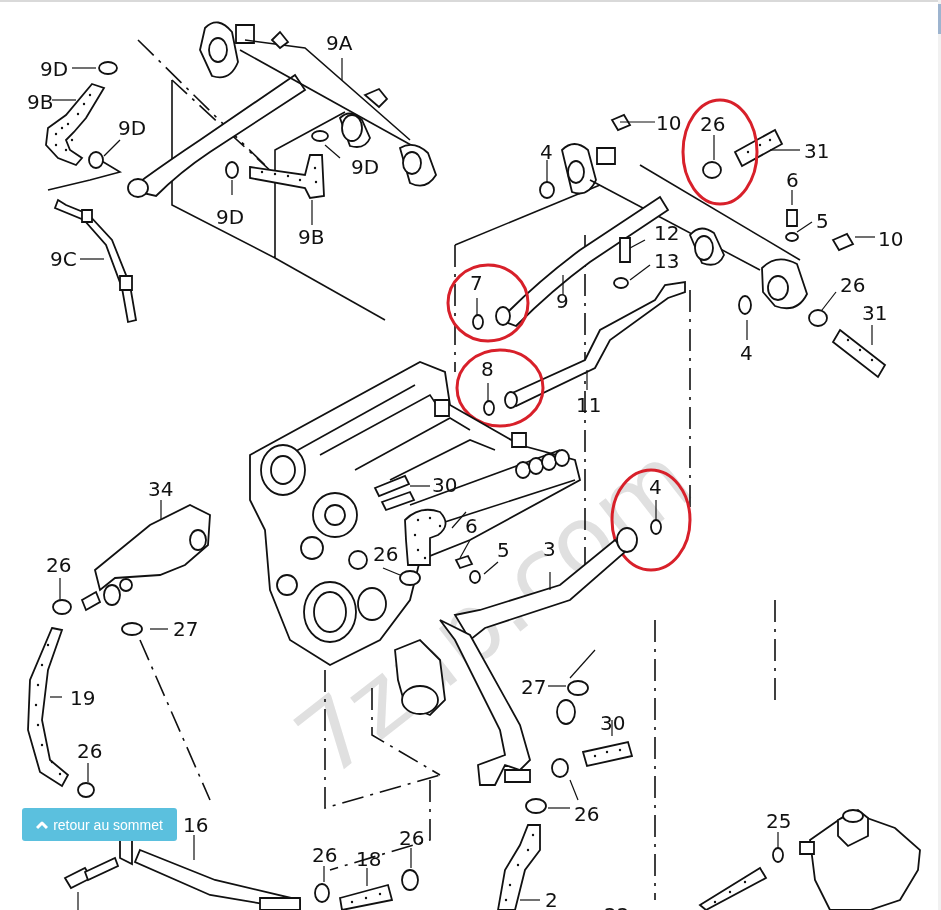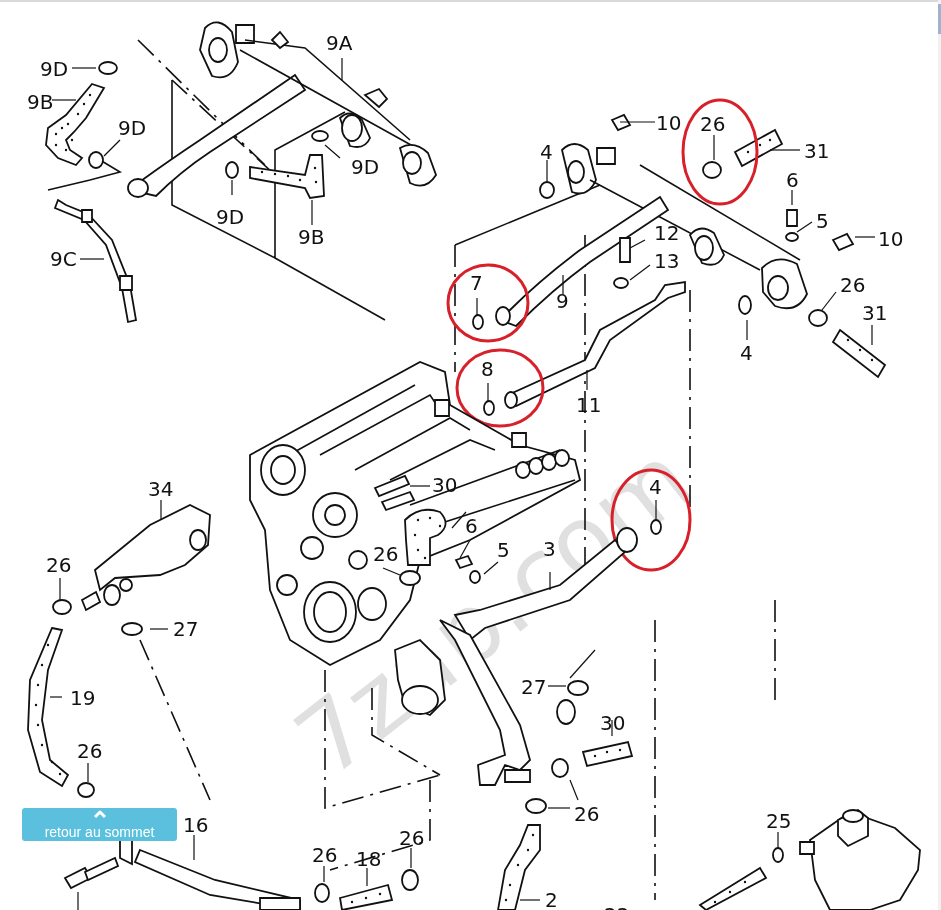--- a/index.html
+++ b/index.html
@@ -15,21 +15,21 @@
   .part { stroke: #111; stroke-width: 1.8; fill: #fff; }
   .hose { stroke: #111; stroke-width: 1.8; fill: #fff; }
   .dots { fill: #111; }
   .circle-mark { stroke: #d8202a; stroke-width: 3; fill: none; }
   .watermark { font-family: "DejaVu Sans", sans-serif; font-size: 96px; fill: #d6d6d6; opacity: 0.75; }
   .back-top {
     position: absolute; left: 22px; top: 808px; width: 155px; height: 33px;
     background: #5bc0de; border-radius: 3px; color: #fff;
     font-family: "Liberation Sans", sans-serif; font-size: 14px;
     display: flex; align-items: center; justify-content: center; gap: 5px;
-    cursor: pointer; border: none; padding: 0; flex-direction: column;
+    cursor: pointer; border: none; padding: 0;
   }
   .back-top .chev { width: 12px; height: 10px; display: inline-block; }
 </style>
 </head>
 <body>
 
 <div class="top-border"></div>
 
 <svg class="diagram" width="941" height="910" viewBox="0 0 941 910">
 

